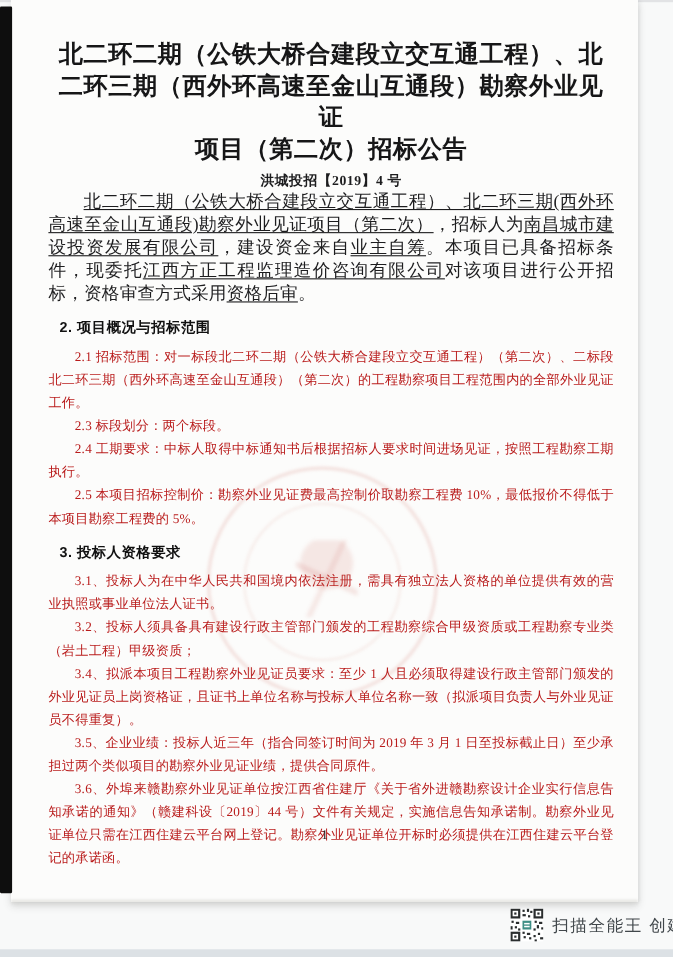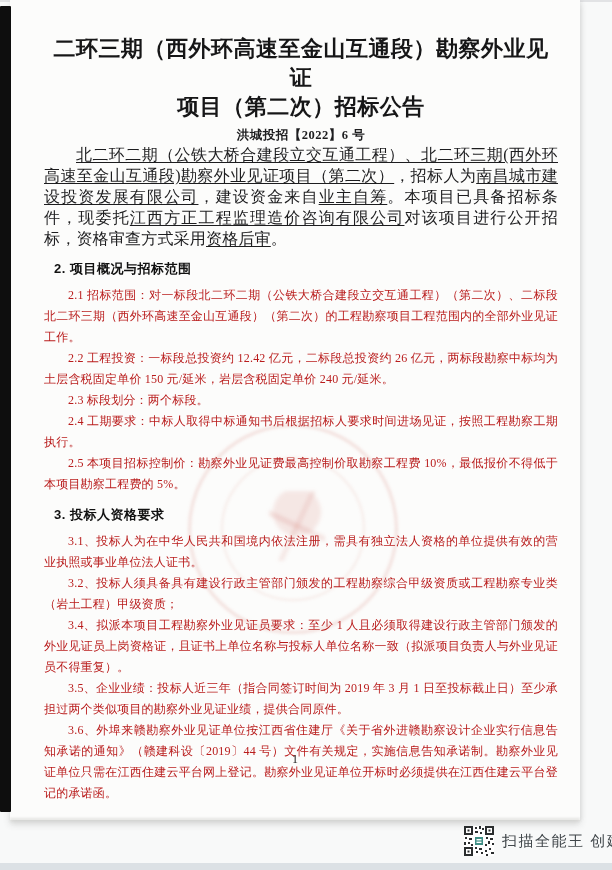--- a/index.html
+++ b/index.html
@@ -48,30 +48,30 @@
 <body>
 
 <div class="scan">
   <div class="top-line"></div>
   <div class="top-smudge"></div>
 
   <div class="sheet">
     <div class="content">
 
       <div class="title">
+        <div>北二环二期（公铁大桥合建段立交互通工程）、北</div>
         <div>二环三期（西外环高速至金山互通段）勘察外业见证</div>
         <div>项目（第二次）招标公告</div>
       </div>
-      <div class="docnum">洪城投招【2022】6 号</div>
+      <div class="docnum">洪城投招【2019】4 号</div>
 
       <p class="para"><span class="u">北二环二期（公铁大桥合建段立交互通工程）、北二环三期(西外环高速至金山互通段)勘察外业见证项目（第二次）</span><span>，招标人为</span><span class="u">南昌城市建设投资发展有限公司</span><span>，建设资金来自</span><span class="u">业主自筹</span><span>。本项目已具备招标条件，现委托</span><span class="u">江西方正工程监理造价咨询有限公司</span><span>对该项目进行公开招标，资格审查方式采用</span><span class="u">资格后审</span><span>。</span></p>
 
       <h2>2. 项目概况与招标范围</h2>
       <p class="item">2.1 招标范围：对一标段北二环二期（公铁大桥合建段立交互通工程）（第二次）、二标段北二环三期（西外环高速至金山互通段）（第二次）的工程勘察项目工程范围内的全部外业见证工作。</p>
-      <p class="item">2.2 工程投资：一标段总投资约 12.42 亿元，二标段总投资约 26 亿元，两标段勘察中标均为土层含税固定单价 150 元/延米，岩层含税固定单价 240 元/延米。</p>
       <p class="item">2.3 标段划分：两个标段。</p>
       <p class="item">2.4 工期要求：中标人取得中标通知书后根据招标人要求时间进场见证，按照工程勘察工期执行。</p>
       <p class="item">2.5 本项目招标控制价：勘察外业见证费最高控制价取勘察工程费 10%，最低报价不得低于本项目勘察工程费的 5%。</p>
 
       <h2>3. 投标人资格要求</h2>
       <p class="item">3.1、投标人为在中华人民共和国境内依法注册，需具有独立法人资格的单位提供有效的营业执照或事业单位法人证书。</p>
       <p class="item">3.2、投标人须具备具有建设行政主管部门颁发的工程勘察综合甲级资质或工程勘察专业类（岩土工程）甲级资质；</p>
       <p class="item">3.4、拟派本项目工程勘察外业见证员要求：至少 1 人且必须取得建设行政主管部门颁发的外业见证员上岗资格证，且证书上单位名称与投标人单位名称一致（拟派项目负责人与外业见证员不得重复）。</p>
       <p class="item">3.5、企业业绩：投标人近三年（指合同签订时间为 2019 年 3 月 1 日至投标截止日）至少承担过两个类似项目的勘察外业见证业绩，提供合同原件。</p>
       <p class="item">3.6、外埠来赣勘察外业见证单位按江西省住建厅《关于省外进赣勘察设计企业实行信息告知承诺的通知》（赣建科设〔2019〕44 号）文件有关规定，实施信息告知承诺制。勘察外业见证单位只需在江西住建云平台网上登记。勘察外业见证单位开标时必须提供在江西住建云平台登记的承诺函。</p>

